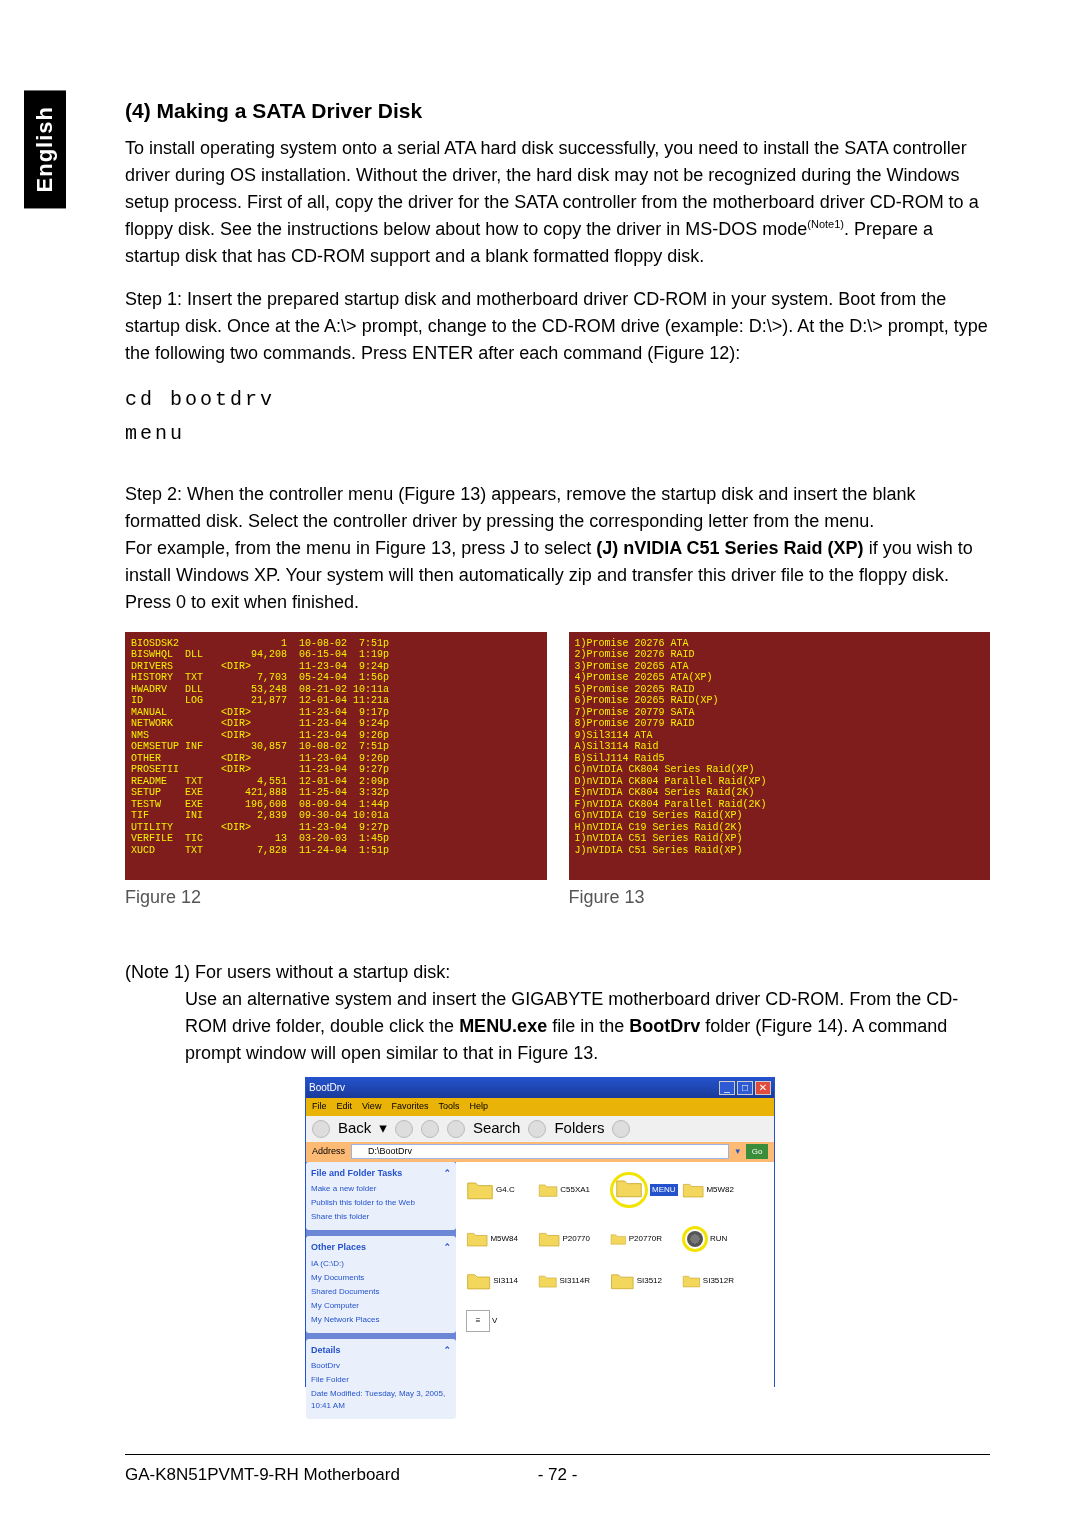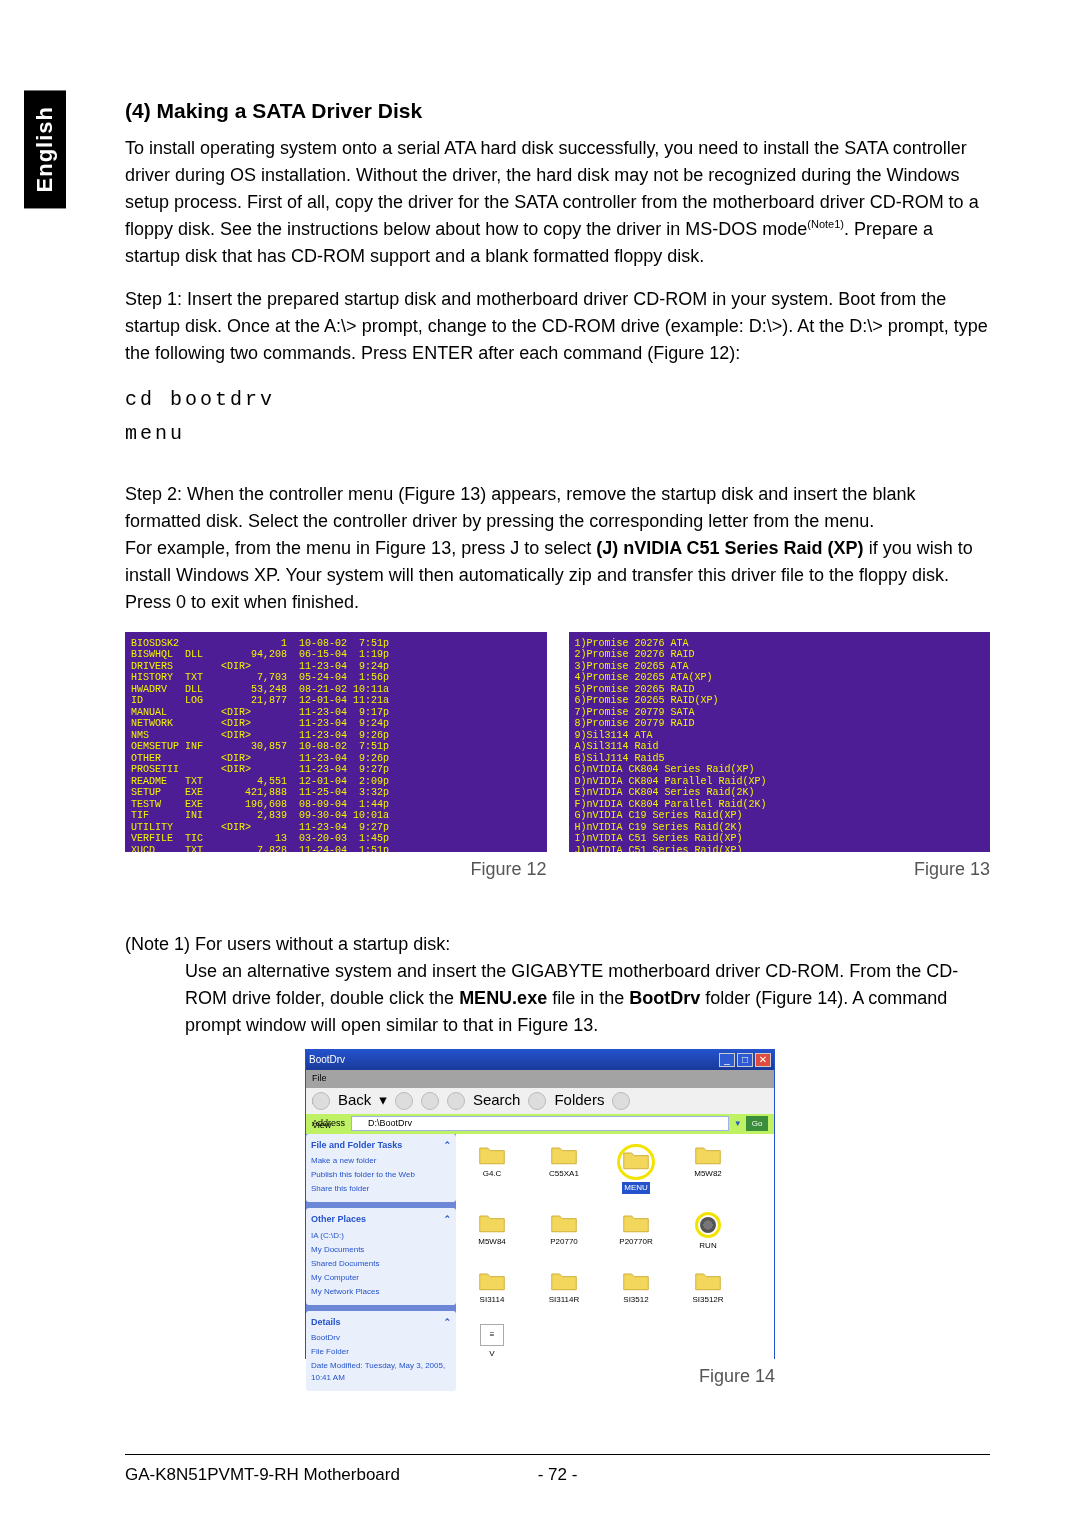--- a/index.html
+++ b/index.html
@@ -5,45 +5,45 @@
     * { box-sizing: border-box; margin: 0; padding: 0; }
     body { width: 1080px; height: 1529px; background: #fff; font-family: Arial, sans-serif; position: relative; }
     .side-tab { position: absolute; left: 24px; top: 90px; background: #000; color: #fff; writing-mode: vertical-rl; transform: rotate(180deg); padding: 16px 8px; font-weight: bold; font-size: 22px; letter-spacing: 1px; }
     .content { position: absolute; left: 125px; top: 95px; width: 865px; color: #000; font-size: 18px; line-height: 1.5; }
     .section-title { font-size: 21px; font-weight: bold; margin-bottom: 8px; }
     .para { margin-bottom: 16px; }
     sup { font-size: 11px; }
     .commands { font-family: Liberation Mono, monospace; font-size: 20px; letter-spacing: 3px; line-height: 1.7; margin-bottom: 30px; }
     .figures-row { display: flex; gap: 22px; margin-top: 6px; }
     .figure-block { flex: 1 1 50%; }
-    .dos-screenshot { background: #4c1d95; color: #f3f300; font-family: "Courier New", monospace; font-size: 10px; line-height: 1.15; padding: 6px; white-space: pre; overflow: hidden; height: 220px; }
-    .fig-caption { text-align: right; color: #555; font-size: 18px; margin-top: 4px; }
+    .dos-screenshot { background: #7f1d1d; color: #f3f300; font-family: "Courier New", monospace; font-size: 10px; line-height: 1.15; padding: 6px; white-space: pre; overflow: hidden; height: 248px; }
+    .fig-caption { text-align: left; color: #555; font-size: 18px; margin-top: 4px; }
     .note-block { margin-top: 48px; font-size: 18px; }
     .note-indent { margin-left: 60px; }
     .fig14-container { margin-top: 10px; margin-left: 180px; width: 470px; }
     .window { width: 470px; height: 310px; border: 1px solid #2452cc; background: #fff; font-size: 10px; position: relative; }
     .window-titlebar { height: 20px; background: linear-gradient(#2452cc, #1a3a99); display: flex; align-items: center; justify-content: space-between; padding: 0 3px; color: #fff; }
     .window-buttons { display: flex; gap: 2px; }
     .win-btn { width: 16px; height: 14px; border: 1px solid #ccc; display: flex; align-items: center; justify-content: center; font-size: 10px; line-height: 1; }
     .win-btn.min { background: #2e5bd4; color: #fff; }
     .win-btn.max { background: #2e5bd4; color: #fff; }
     .win-btn.close { background: #e04c3e; color: #fff; }
-    .menubar { height: 18px; background: #a3a3a3; display: flex; gap: 10px; padding: 2px 6px; color: #000; font-size: 9px; flex-direction: column; }
+    .menubar { height: 18px; background: #eab308; display: flex; gap: 10px; padding: 2px 6px; color: #000; font-size: 9px; }
     .toolbar { height: 26px; background: #f0f0f0; display: flex; align-items: center; gap: 8px; padding: 2px 6px; font-size: 15px; }
     .toolbar .icon { width: 18px; height: 18px; background: #ddd; border-radius: 50%; border: 1px solid #bbb; }
-    .addressbar { height: 20px; background: #bef264; display: flex; align-items: center; gap: 6px; padding: 0 6px; font-size: 9px; }
+    .addressbar { height: 20px; background: #fdba74; display: flex; align-items: center; gap: 6px; padding: 0 6px; font-size: 9px; }
     .addr-field { flex: 1; background: #fff; border: 1px solid #9cb3e3; height: 15px; display: flex; align-items: center; padding: 0 4px; }
     .go-btn { width: 22px; height: 15px; background: #3a8d3a; border: none; color: #fff; font-size: 8px; }
     .window-body { display: flex; height: calc(310px - 84px); }
     .sidebar { width: 150px; background: #6d87d7; display: flex; flex-direction: column; gap: 6px; }
     .sidebar-panel { background: #e9effb; border-radius: 3px; padding: 5px; font-size: 8px; color: #2452cc; }
     .sidebar-panel-title { font-weight: bold; color: #2452cc; display: flex; justify-content: space-between; font-size: 9px; margin-bottom: 3px; }
     .sidebar-panel .link { color: #2452cc; display: block; margin-bottom: 2px; }
     .folder-area { flex: 1; background: #fff; padding: 10px; display: flex; flex-wrap: wrap; gap: 18px 20px; align-content: flex-start; }
-    .folder-icon { width: 52px; display: flex; flex-direction: column; align-items: center; font-size: 8px; color: #000; gap: 2px; text-align: center; }
+    .folder-icon { width: 52px; display: flex; flex-direction: row; align-items: center; font-size: 8px; color: #000; gap: 2px; text-align: center; }
     .folder-svg { width: 28px; height: 22px; }
     .circle-highlight { border: 3px solid #f3e300; border-radius: 50%; padding: 2px; }
     .folder-selected { background: #2452cc; color: #fff; padding: 0 2px; }
     .readme-icon { width: 24px; height: 22px; border: 1px solid #aaa; background: #fff; display: flex; flex-direction: column; align-items: center; justify-content: center; }
     .gear { width: 16px; height: 16px; background: radial-gradient(circle, #777 40%, #555 42%); border-radius: 50%; }
     .footer-line { position: absolute; bottom: 74px; left: 125px; height: 1px; width: 865px; background: #000; }
     .footer { position: absolute; bottom: 44px; left: 125px; width: 865px; display: flex; font-size: 17px; }
     .footer-left { flex: 1; }
     .footer-center { width: 80px; text-align: center; }
     .footer-right { flex: 1; }

